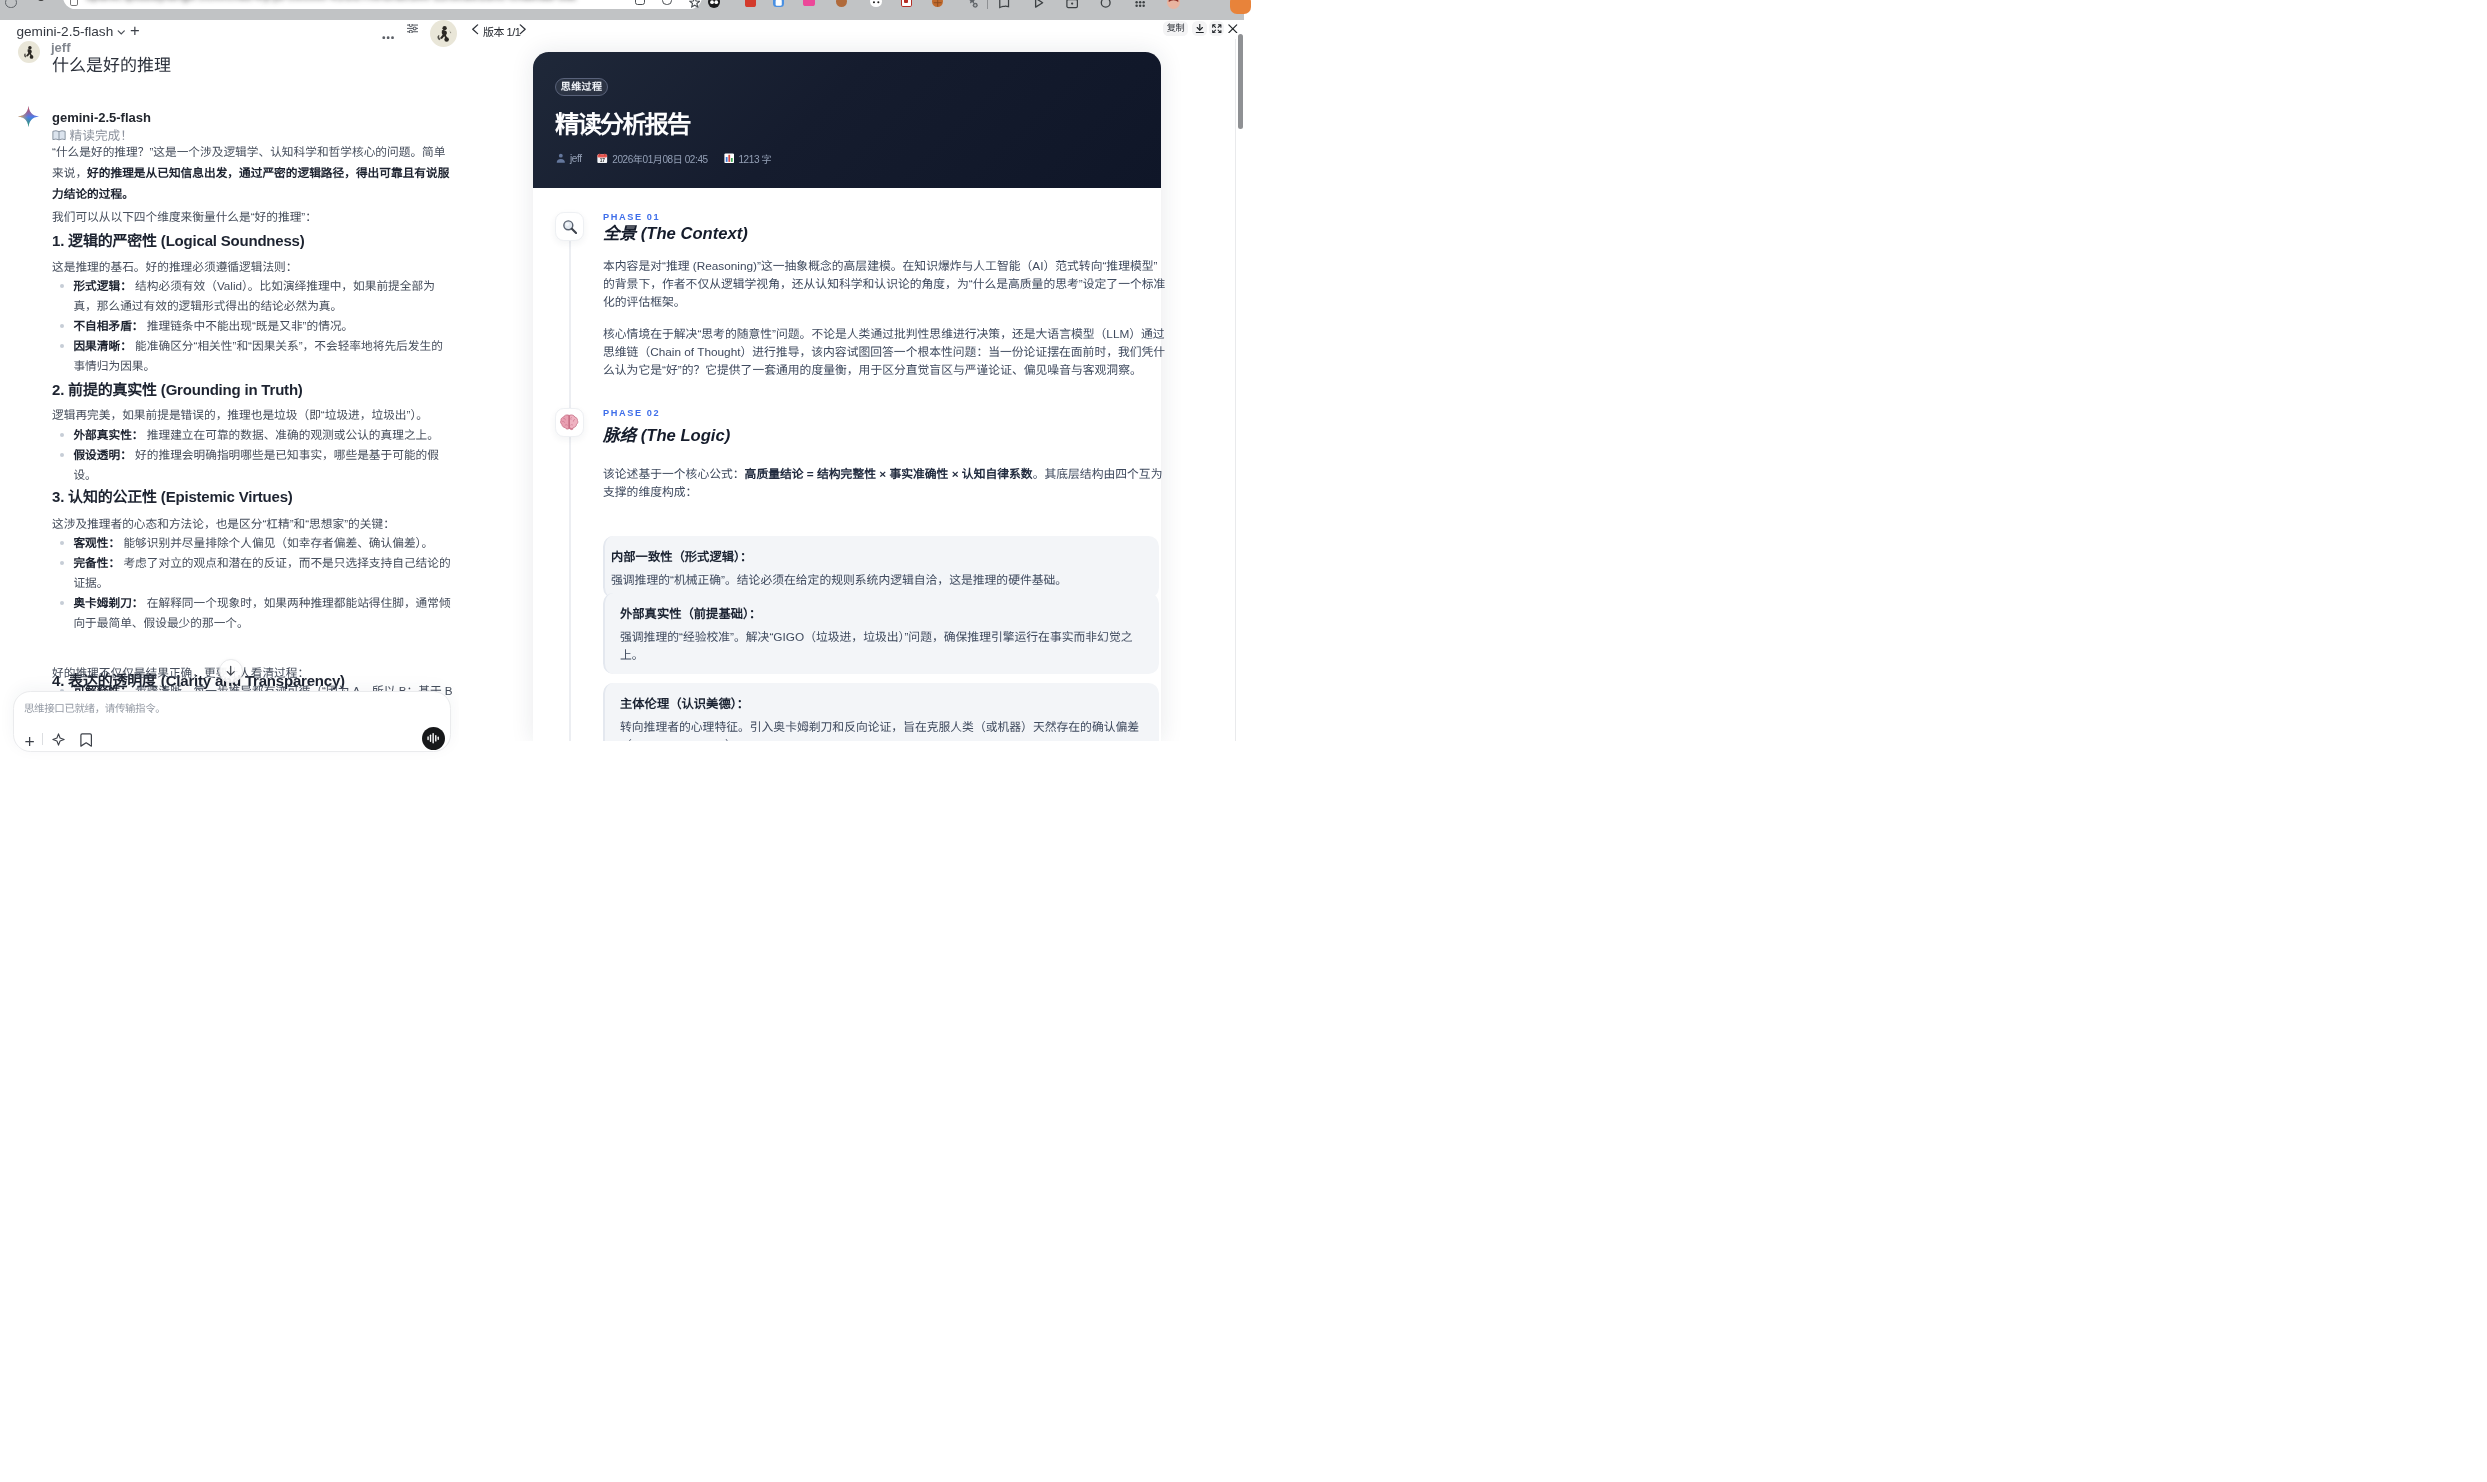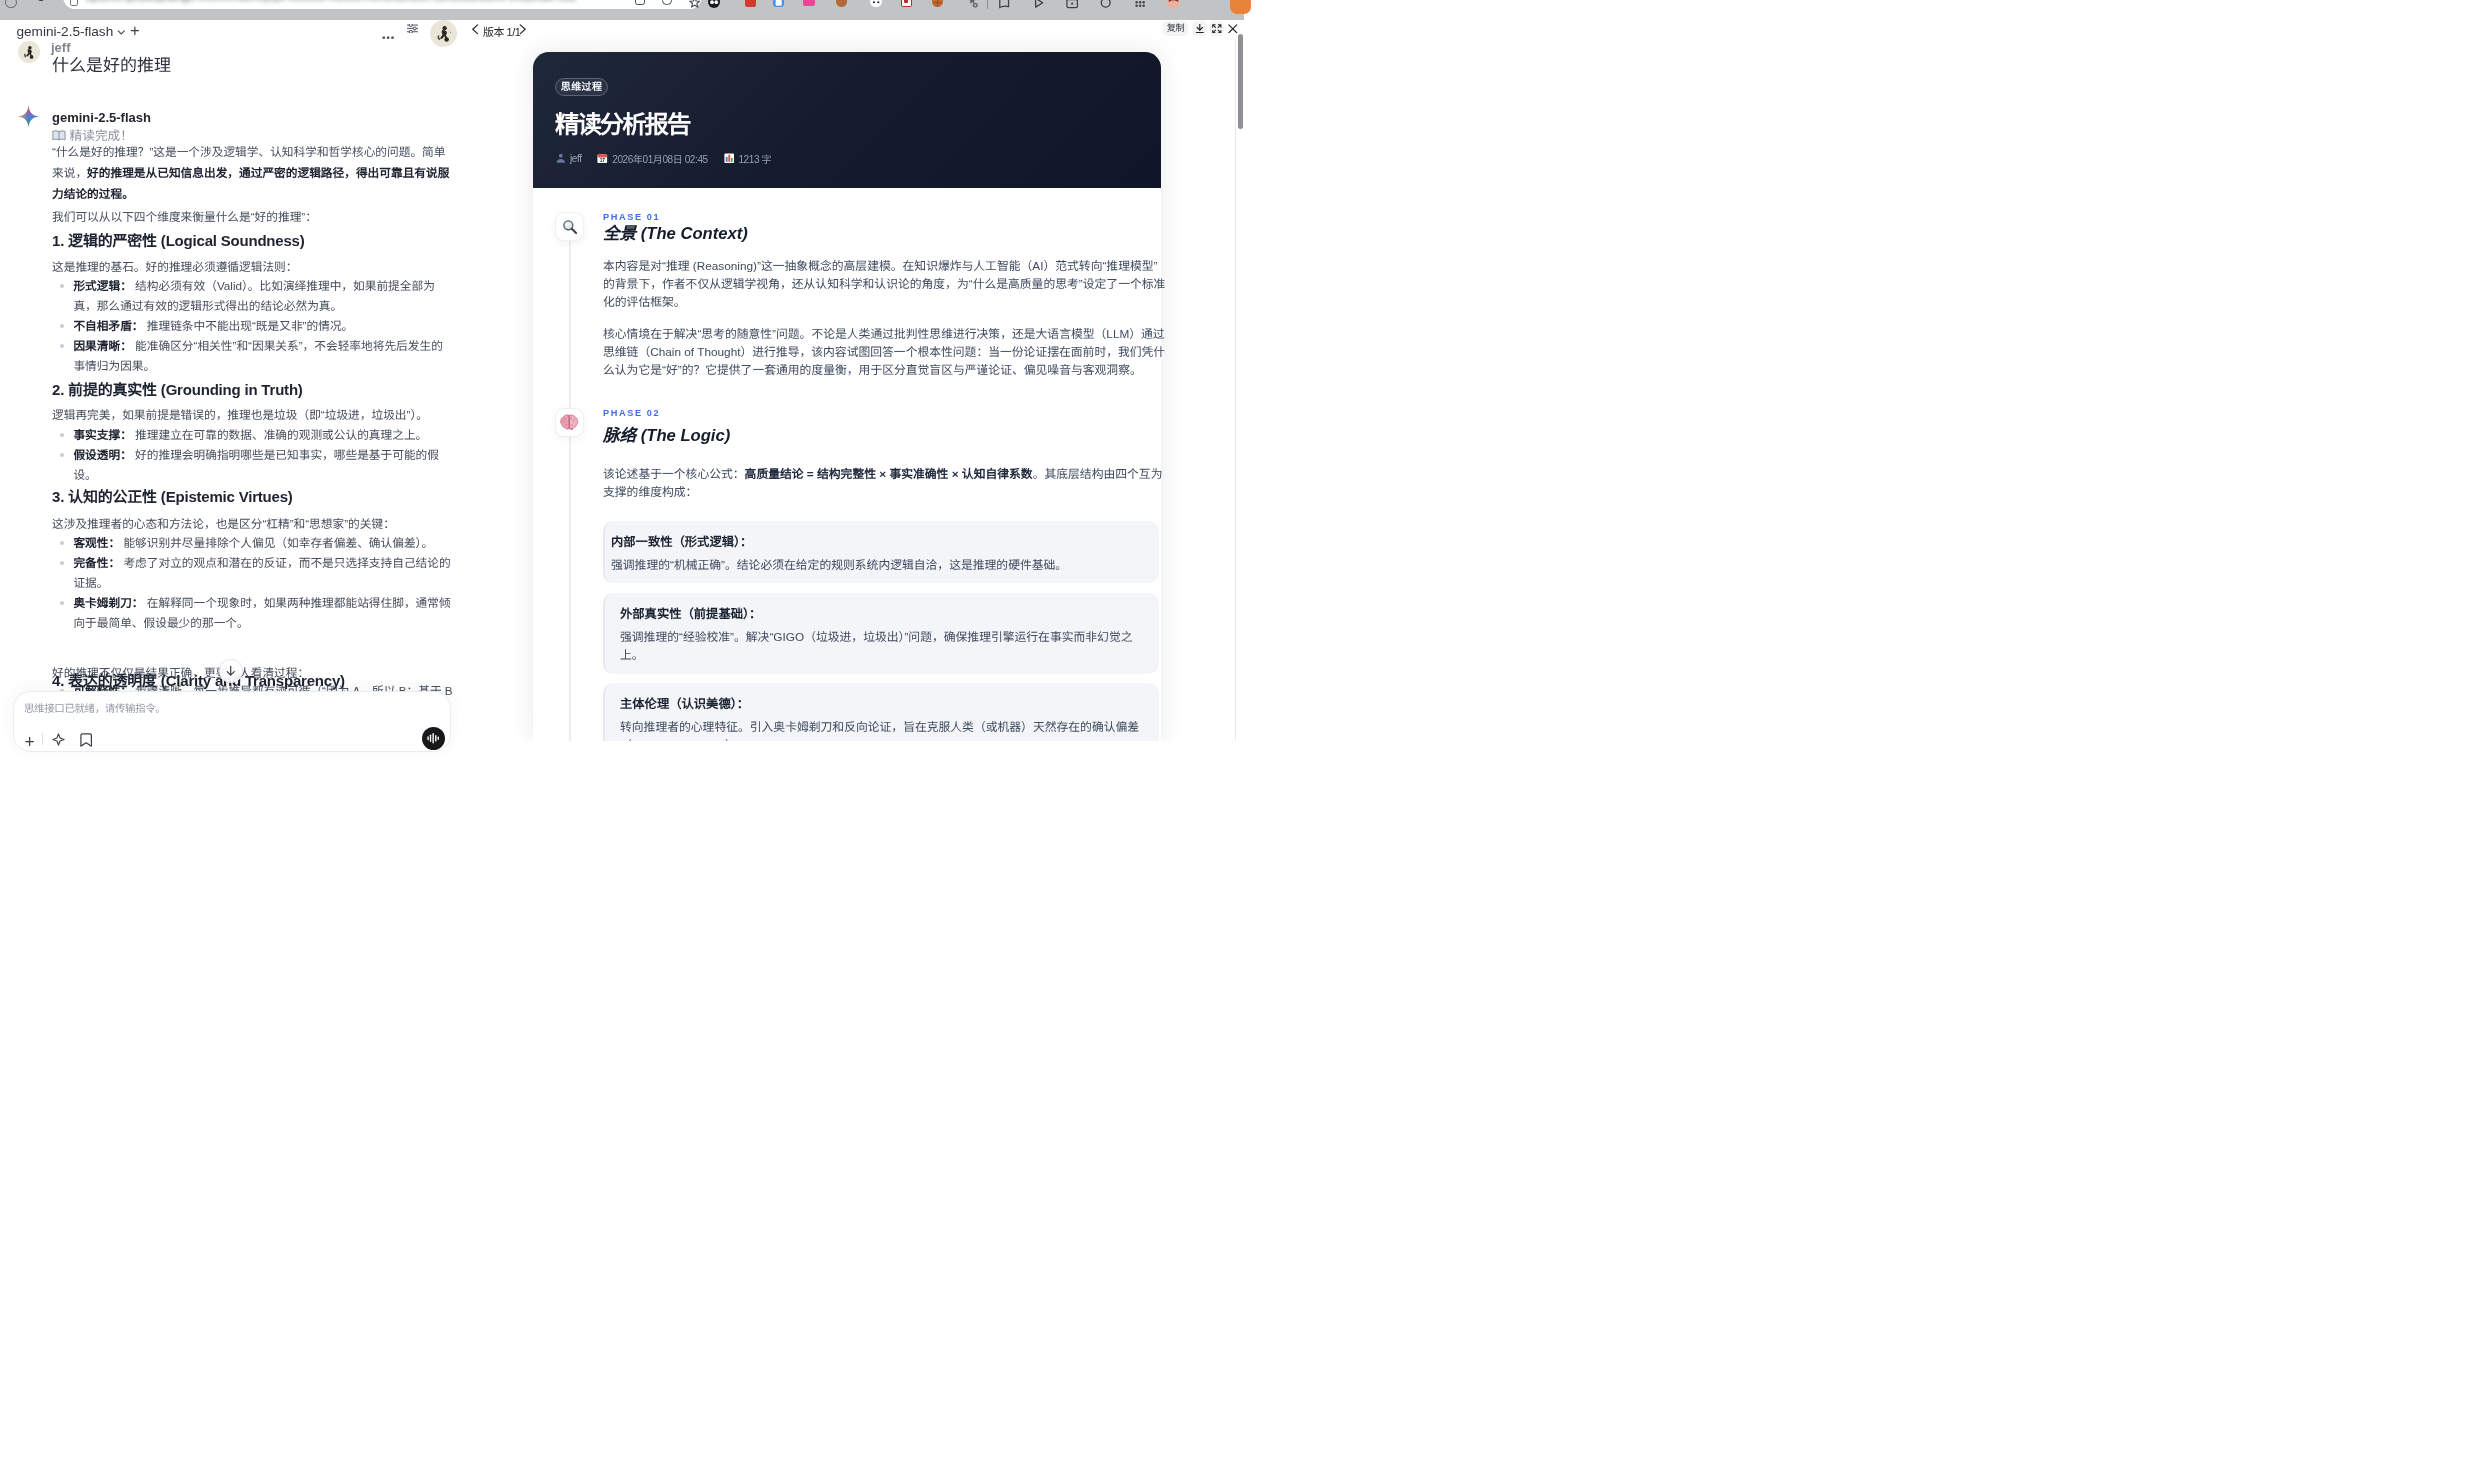--- a/index.html
+++ b/index.html
@@ -191,21 +191,21 @@
   <div class="abs h2" style="left:52px;top:229px;">1. 逻辑的严密性 (Logical Soundness)</div>
   <div class="abs msg" style="left:52px;top:256px;">这是推理的基石。好的推理必须遵循逻辑法则：</div>
   <ul class="abs ul" style="left:52px;top:276px;">
     <li><b>形式逻辑：</b> 结构必须有效（Valid）。比如演绎推理中，如果前提全部为<br>真，那么通过有效的逻辑形式得出的结论必然为真。</li>
     <li><b>不自相矛盾：</b> 推理链条中不能出现“既是又非”的情况。</li>
     <li><b>因果清晰：</b> 能准确区分“相关性”和“因果关系”，不会轻率地将先后发生的<br>事情归为因果。</li>
   </ul>
   <div class="abs h2" style="left:52px;top:378px;">2. 前提的真实性 (Grounding in Truth)</div>
   <div class="abs msg" style="left:52px;top:404px;">逻辑再完美，如果前提是错误的，推理也是垃圾（即“垃圾进，垃圾出”）。</div>
   <ul class="abs ul" style="left:52px;top:425px;">
-    <li><b>事实支撑：</b> 推理建立在可靠的数据、准确的观测或公认的真理之上。</li>
+    <li><b>外部真实性：</b> 推理建立在可靠的数据、准确的观测或公认的真理之上。</li>
     <li><b>假设透明：</b> 好的推理会明确指明哪些是已知事实，哪些是基于可能的假<br>设。</li>
   </ul>
   <div class="abs h2" style="left:52px;top:485px;">3. 认知的公正性 (Epistemic Virtues)</div>
   <div class="abs msg" style="left:52px;top:513px;">这涉及推理者的心态和方法论，也是区分“杠精”和“思想家”的关键：</div>
   <ul class="abs ul" style="left:52px;top:533px;">
     <li><b>客观性：</b> 能够识别并尽量排除个人偏见（如幸存者偏差、确认偏差）。</li>
     <li><b>完备性：</b> 考虑了对立的观点和潜在的反证，而不是只选择支持自己结论的<br>证据。</li>
     <li><b>奥卡姆剃刀：</b> 在解释同一个现象时，如果两种推理都能站得住脚，通常倾<br>向于最简单、假设最少的那一个。</li>
   </ul>
   <div class="abs h2" style="left:52px;top:635px;margin-top:34px;">4. 表达的透明度 (Clarity and Transparency)</div>
@@ -341,21 +341,21 @@
       <line x1="9.5" y1="1.3" x2="9.5" y2="15.2" stroke="#c4687f" stroke-width="0.9"></line>
       <g stroke="#cd7890" stroke-width="0.7" fill="none">
         <path d="M3.2 4.2 q2.2 0 2.6 2.2 M2.2 7.6 q2 -0.4 3 1.4 M5 11.6 q1.6 -1.2 3 0 M12 3 q-1.4 1.2 -0.6 3 M15.6 5.4 q-2 0.4 -1.8 2.4 M13.4 11.4 q-1.4 -1 -2.6 0.2"></path>
       </g>
       <path d="M10.5 14.2 q1.5 1.6 3.2 0.6 l-0.4 1 q-1.8 0.8 -2.8 -0.6z" fill="#d98ba0" stroke="#c4687f" stroke-width="0.5"></path>
     </svg>
   </div>
   <div class="phlabel" style="top:388px;">PHASE 02</div>
   <div class="phtitle" style="top:402px;">脉络 (The Logic)</div>
   <div class="rbody" style="top:445px;">该论述基于一个核心公式：<b style="color:#232d40">高质量结论 = 结构完整性 × 事实准确性 × 认知自律系数</b>。其底层结构由四个互为<br>支撑的维度构成：</div>
-  <div class="rcard" style="top:501px;padding-left:6px;">
+  <div class="rcard" style="top:516px;padding-left:6px;">
     <div class="ct">内部一致性（形式逻辑）：</div>
     <div class="cb">强调推理的“机械正确”。结论必须在给定的规则系统内逻辑自洽，这是推理的硬件基础。</div>
   </div>
   <div class="rcard" style="top:573px;">
     <div class="ct">外部真实性（前提基础）：</div>
     <div class="cb">强调推理的“经验校准”。解决“GIGO（垃圾进，垃圾出）”问题，确保推理引擎运行在事实而非幻觉之<br>上。</div>
   </div>
   <div class="rcard" style="top:663px;">
     <div class="ct">主体伦理（认识美德）：</div>
     <div class="cb">转向推理者的心理特征。引入奥卡姆剃刀和反向论证，旨在克服人类（或机器）天然存在的确认偏差<br>（Confirmation Bias）。</div>

